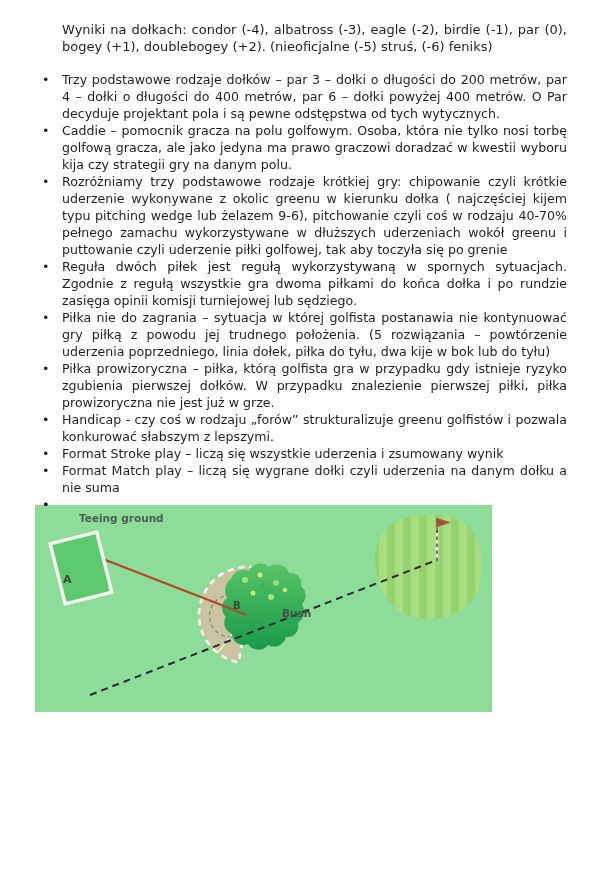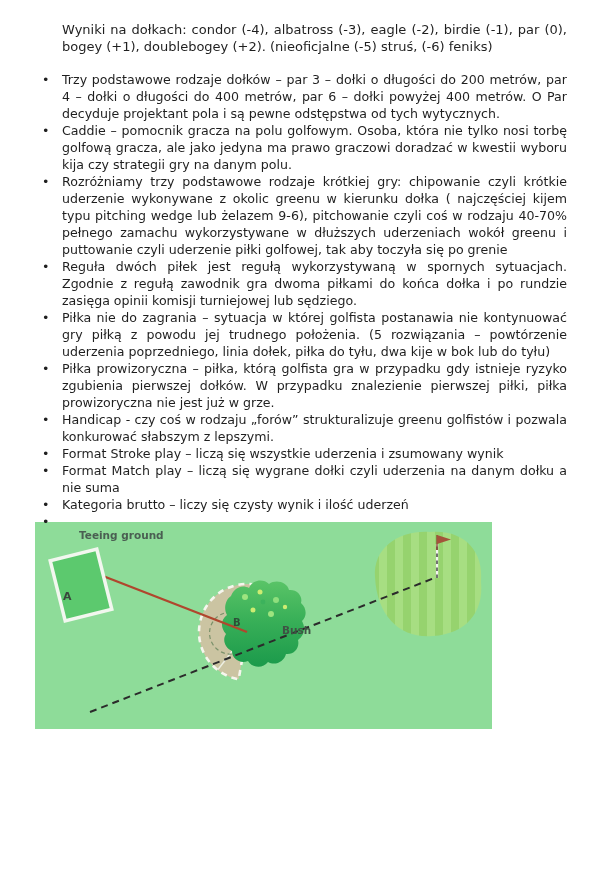--- a/index.html
+++ b/index.html
@@ -47,27 +47,27 @@
 <body>
 
 <div class="page">
 
   <p class="intro">Wyniki na dołkach: condor (-4), albatross (-3), eagle (-2), birdie (-1), par (0), bogey (+1), doublebogey (+2). (nieoficjalne (-5) struś, (-6) feniks)</p>
 
   <ul class="bullets">
     <li><span class="marker">•</span><span>Trzy podstawowe rodzaje dołków – par 3 – dołki o długości do 200 metrów, par 4 – dołki o długości do 400 metrów, par 6 – dołki powyżej 400 metrów. O Par decyduje projektant pola i są pewne odstępstwa od tych wytycznych.</span></li>
     <li><span class="marker">•</span><span>Caddie – pomocnik gracza na polu golfowym. Osoba, która nie tylko nosi torbę golfową gracza, ale jako jedyna ma prawo graczowi doradzać w kwestii wyboru kija czy strategii gry na danym polu.</span></li>
     <li><span class="marker">•</span><span>Rozróżniamy trzy podstawowe rodzaje krótkiej gry: chipowanie czyli krótkie uderzenie wykonywane z okolic greenu w kierunku dołka ( najczęściej kijem typu pitching wedge lub żelazem 9-6), pitchowanie czyli coś w rodzaju 40-70% pełnego zamachu wykorzystywane w dłuższych uderzeniach wokół greenu i puttowanie czyli uderzenie piłki golfowej, tak aby toczyła się po grenie</span></li>
-    <li><span class="marker">•</span><span>Reguła dwóch piłek jest regułą wykorzystywaną w spornych sytuacjach. Zgodnie z regułą zawodnik gra dwoma piłkami do końca dołka i po rundzie zasięga opinii komisji turniejowej lub sędziego.</span></li>
+    <li><span class="marker">•</span><span>Reguła dwóch piłek jest regułą wykorzystywaną w spornych sytuacjach. Zgodnie z regułą wszystkie gra dwoma piłkami do końca dołka i po rundzie zasięga opinii komisji turniejowej lub sędziego.</span></li>
     <li><span class="marker">•</span><span>Piłka nie do zagrania – sytuacja w której golfista postanawia nie kontynuować gry piłką z powodu jej trudnego położenia. (5 rozwiązania – powtórzenie uderzenia poprzedniego, linia dołek, piłka do tyłu, dwa kije w bok lub do tyłu)</span></li>
     <li><span class="marker">•</span><span>Piłka prowizoryczna – piłka, którą golfista gra w przypadku gdy istnieje ryzyko zgubienia pierwszej dołków. W przypadku znalezienie pierwszej piłki, piłka prowizoryczna nie jest już w grze.</span></li>
     <li><span class="marker">•</span><span>Handicap - czy coś w rodzaju „forów” strukturalizuje greenu golfistów i pozwala konkurować słabszym z lepszymi.</span></li>
     <li><span class="marker">•</span><span>Format Stroke play – liczą się wszystkie uderzenia i zsumowany wynik</span></li>
     <li><span class="marker">•</span><span>Format Match play – liczą się wygrane dołki czyli uderzenia na danym dołku a nie suma</span></li>
-    <li><span class="marker">•</span><span>Kategoria brutto – liczy się czysty wynik i ilość uderzeń</span></li>
+    <li><span class="marker">•</span></li>
     <li><span class="marker">•</span></li>
   </ul>
 
   <div class="diagram">
     <svg width="457" height="207" viewBox="0 0 457 207" xmlns="http://www.w3.org/2000/svg">
       <defs>
         <pattern id="gstripes" width="16" height="12" patternUnits="userSpaceOnUse">
           <rect width="16" height="12" fill="#a7de82"></rect>
           <rect width="8" height="12" fill="#96d36e"></rect>
         </pattern>

